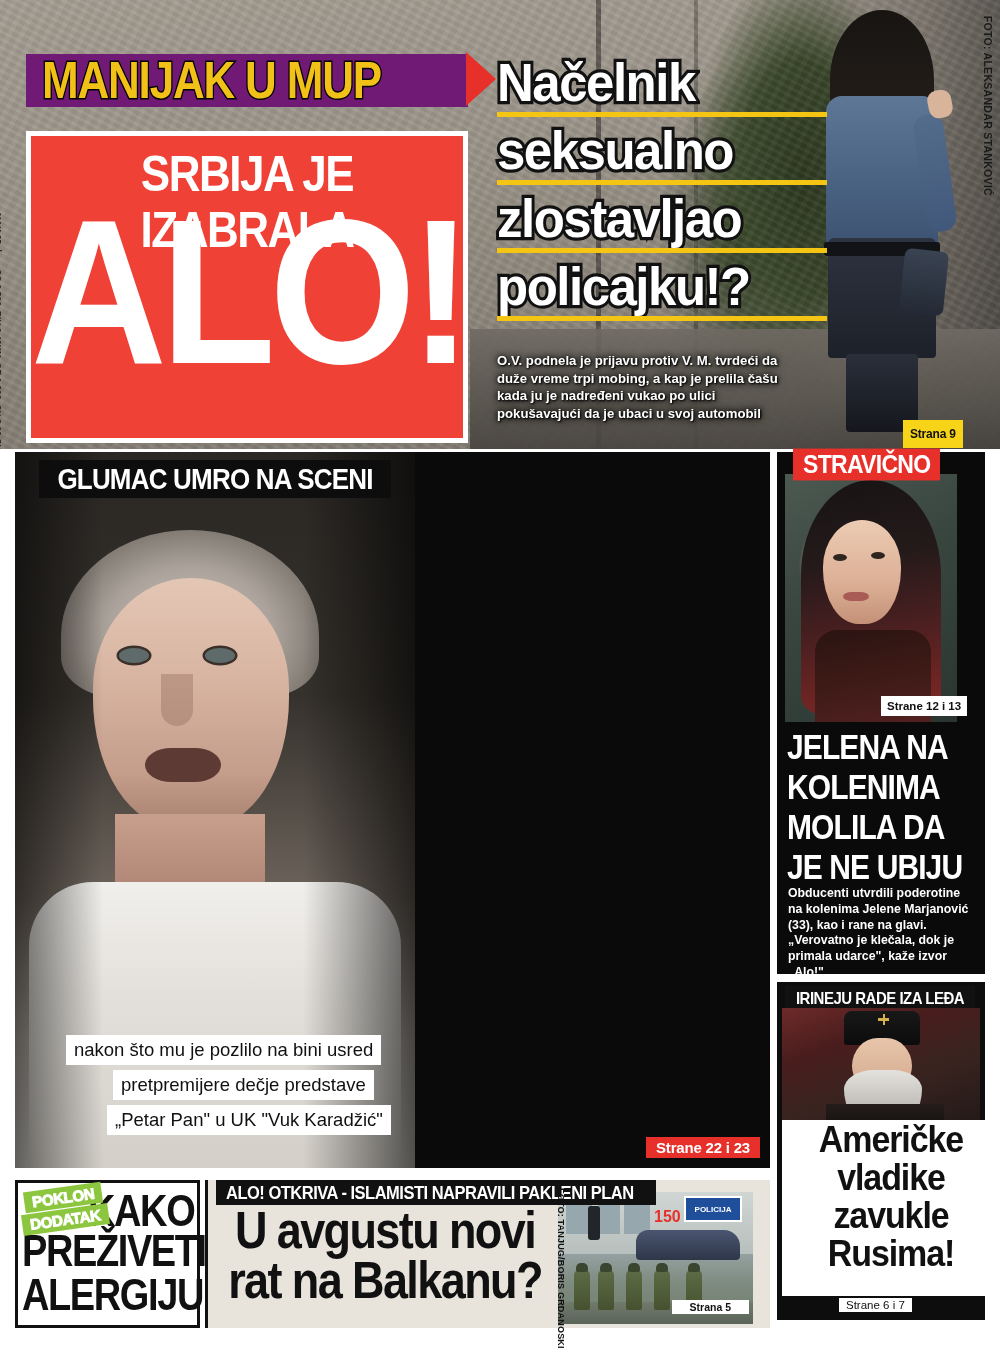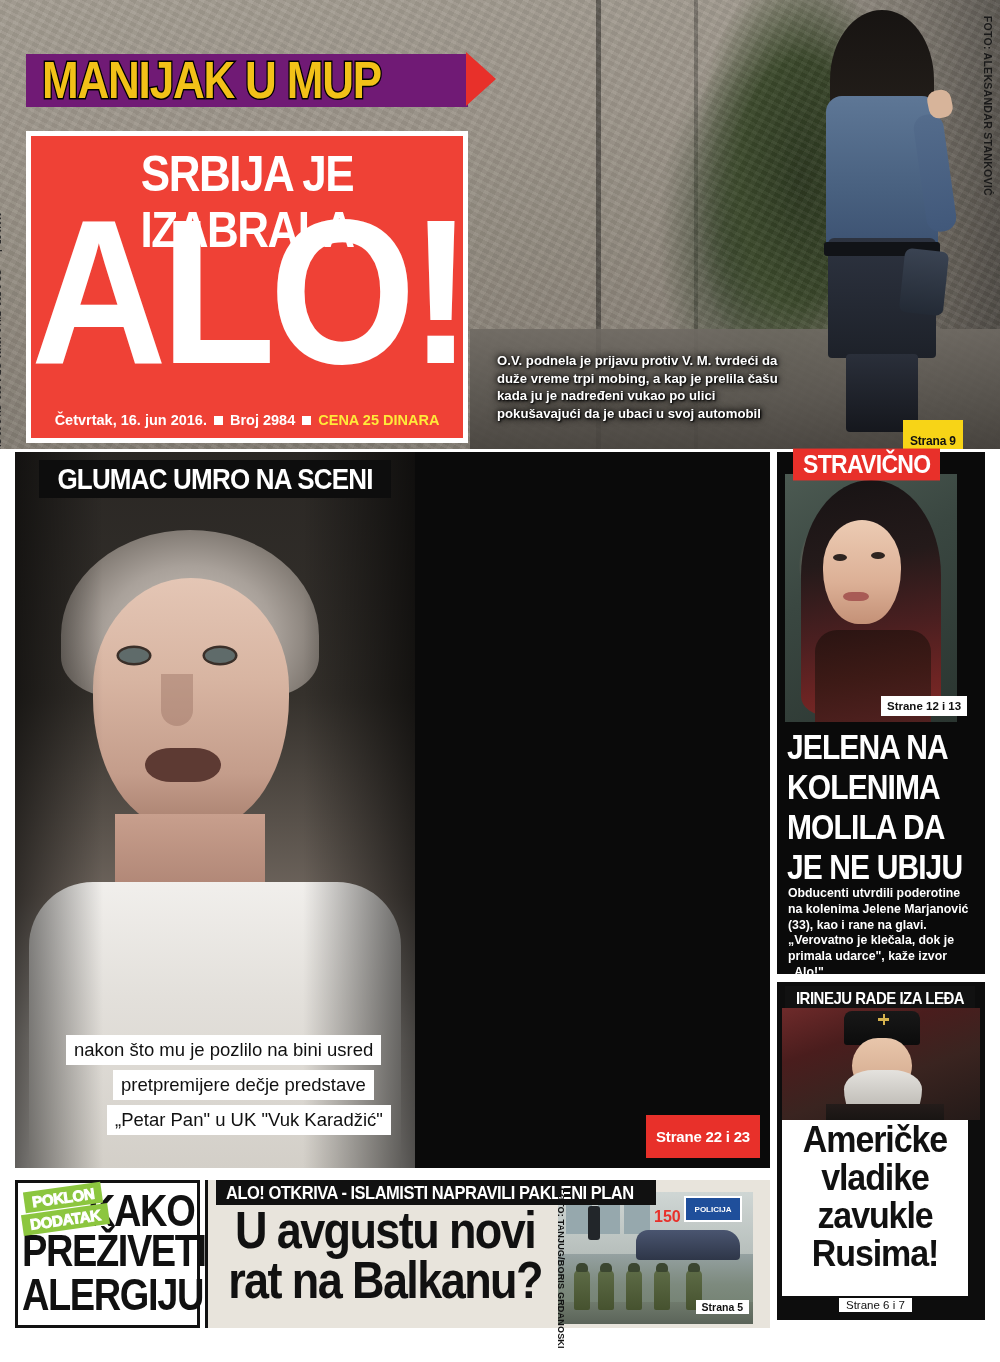--- a/index.html
+++ b/index.html
@@ -160,21 +160,21 @@
     text-shadow:0 0 5px rgba(0,0,0,.95),0 0 9px rgba(0,0,0,.9),1px 1px 2px #000;
   }
   .foto-top{
     position:absolute; right:6px; top:196px;
     font-size:10.5px; font-weight:800; color:#1a1a1a; white-space:nowrap;
     transform:rotate(90deg); transform-origin:right top; letter-spacing:.3px;
   }
   .badge-strana9{
     position:absolute; left:903px; top:420px;
     background:#f7d417; color:#111; font-size:12px; font-weight:900;
-    padding:14px 7px; letter-spacing:-.2px;
+    padding:7px 7px; letter-spacing:-.2px;
   }
 
   
   .main-story{
     position:absolute; left:15px; top:452px; width:755px; height:716px;
     background:#0a0a0a; overflow:hidden;
   }
   .ms-photo{
     position:absolute; left:0; top:0; width:400px; height:716px;
     background:
@@ -240,21 +240,21 @@
     padding:2px 8px; margin-bottom:5px;
     font-family:"Liberation Sans", sans-serif;
   }
   .ms-cap-line.r2{ margin-left:19px; }
   .ms-cap-line.r3{ margin-left:66px; }
   .ms-cap-line.r4{ margin-left:60px; }
 
   .badge-strane22{
     position:absolute; right:10px; bottom:10px;
     background:#e8302a; color:#fff; font-weight:900; font-size:15px;
-    padding:13px 10px; letter-spacing:-.2px;
+    padding:2px 10px; letter-spacing:-.2px;
   }
 
   
   .rc-jelena{
     position:absolute; left:777px; top:452px; width:208px; height:522px;
     background:#0a0a0a;
   }
   .rcj-photo{
     position:absolute; left:8px; top:22px; width:172px; height:248px;
     background:
@@ -339,21 +339,21 @@
   .rci-beard{
     position:absolute; left:62px; top:62px; width:78px; height:56px;
     background:linear-gradient(180deg,#e4e2de 0%,#bdbab4 70%,#98958f 100%);
     border-radius:34px 34px 30px 30px / 22px 22px 42px 42px;
   }
   .rci-robe{
     position:absolute; left:44px; top:96px; width:118px; height:26px;
     background:linear-gradient(180deg,#241c1a 0%,#12100f 100%);
   }
   .rci-white{
-    position:absolute; left:5px; top:138px; width:186px; height:176px;
+    position:absolute; left:5px; top:138px; width:218px; height:176px;
     background:#ffffff;
   }
   .rci-head-line{
     text-align:center; color:#111; font-weight:900; font-size:34px;
     line-height:38px; letter-spacing:-1.1px; transform:scaleY(1.1);
     font-family:"Liberation Sans", sans-serif;
   }
   .badge-strane67{
     position:absolute; left:62px; top:316px;
     background:#ffffff; color:#111; font-weight:400; font-size:11.5px;
@@ -431,21 +431,21 @@
   }
   .bp-light{ position:absolute; left:30px; top:14px; width:12px; height:34px; background:#22262a; border-radius:3px; }
   .bp-sol{ position:absolute; bottom:14px; width:16px; height:40px;
     background:linear-gradient(180deg,#5d6b46 0%,#46522f 100%); border-radius:5px 5px 2px 2px; }
   .bp-helmet{ position:absolute; top:-7px; left:2px; width:12px;height:9px;background:#3b4630;border-radius:5px 5px 2px 2px; }
   .bp-ground{ position:absolute; left:0; bottom:0; width:195px; height:22px;
     background:linear-gradient(180deg,#6f7a6c 0%,#5b6459 100%); }
   .badge-strana5{
     position:absolute; right:4px; bottom:10px;
     background:#ffffff; color:#111; font-weight:900; font-size:10.5px;
-    padding:1px 6px;
+    padding:1px 18px;
   }
   .foto-bottom{
     position:absolute; left:551px; top:12px;
     font-size:9px; font-weight:800; color:#111; white-space:nowrap;
     transform:rotate(90deg); transform-origin:left top; letter-spacing:.2px;
   }
 </style>
 </head>
 <body>
 
@@ -467,30 +467,33 @@
     </div>
 
     <div class="kicker-bar">
       <span class="kicker-text">MANIJAK U MUP</span>
     </div>
     <div class="kicker-arrow"></div>
 
     <div class="masthead">
       <div class="mh-line1">SRBIJA JE IZABRALA</div>
       <div class="mh-logo">ALO!</div>
-      <div class="mh-info">
-        <span>Četvrtak, 16. jun 2016.</span>
-        <i class="mh-sq"></i>
-        <span>Broj 2984</span>
-        <i class="mh-sq"></i>
-        <span class="mh-price">CENA 25 DINARA</span>
-      </div>
     </div>
     <div class="side-price">MAK 25 den., CG 0.50€, BIH 0.40KM, GR 1.20€, CH 3,00 CHF, EU 1,60€, NL 2,00€</div>
 
+    <div class="th">
+      <div class="th-line">Načelnik</div>
+      <div class="th-rule" style="top:56px"></div>
+      <div class="th-line">seksualno</div>
+      <div class="th-rule" style="top:124px"></div>
+      <div class="th-line">zlostavljao</div>
+      <div class="th-rule" style="top:192px"></div>
+      <div class="th-line">policajku!?</div>
+      <div class="th-rule" style="top:260px"></div>
+    </div>
 
     <div class="th-sub">O.V. podnela je prijavu protiv V. M. tvrdeći da duže vreme trpi mobing, a kap je prelila čašu kada ju je nadređeni vukao po ulici pokušavajući da je ubaci u svoj automobil</div>
     <div class="foto-top">FOTO: ALEKSANDAR STANKOVIĆ</div>
     <div class="badge-strana9">Strana 9</div>
   </div>
 
   <div class="main-story">
     <div class="ms-photo">
       <div class="ms-hair"></div>
       <div class="ms-face"></div>

